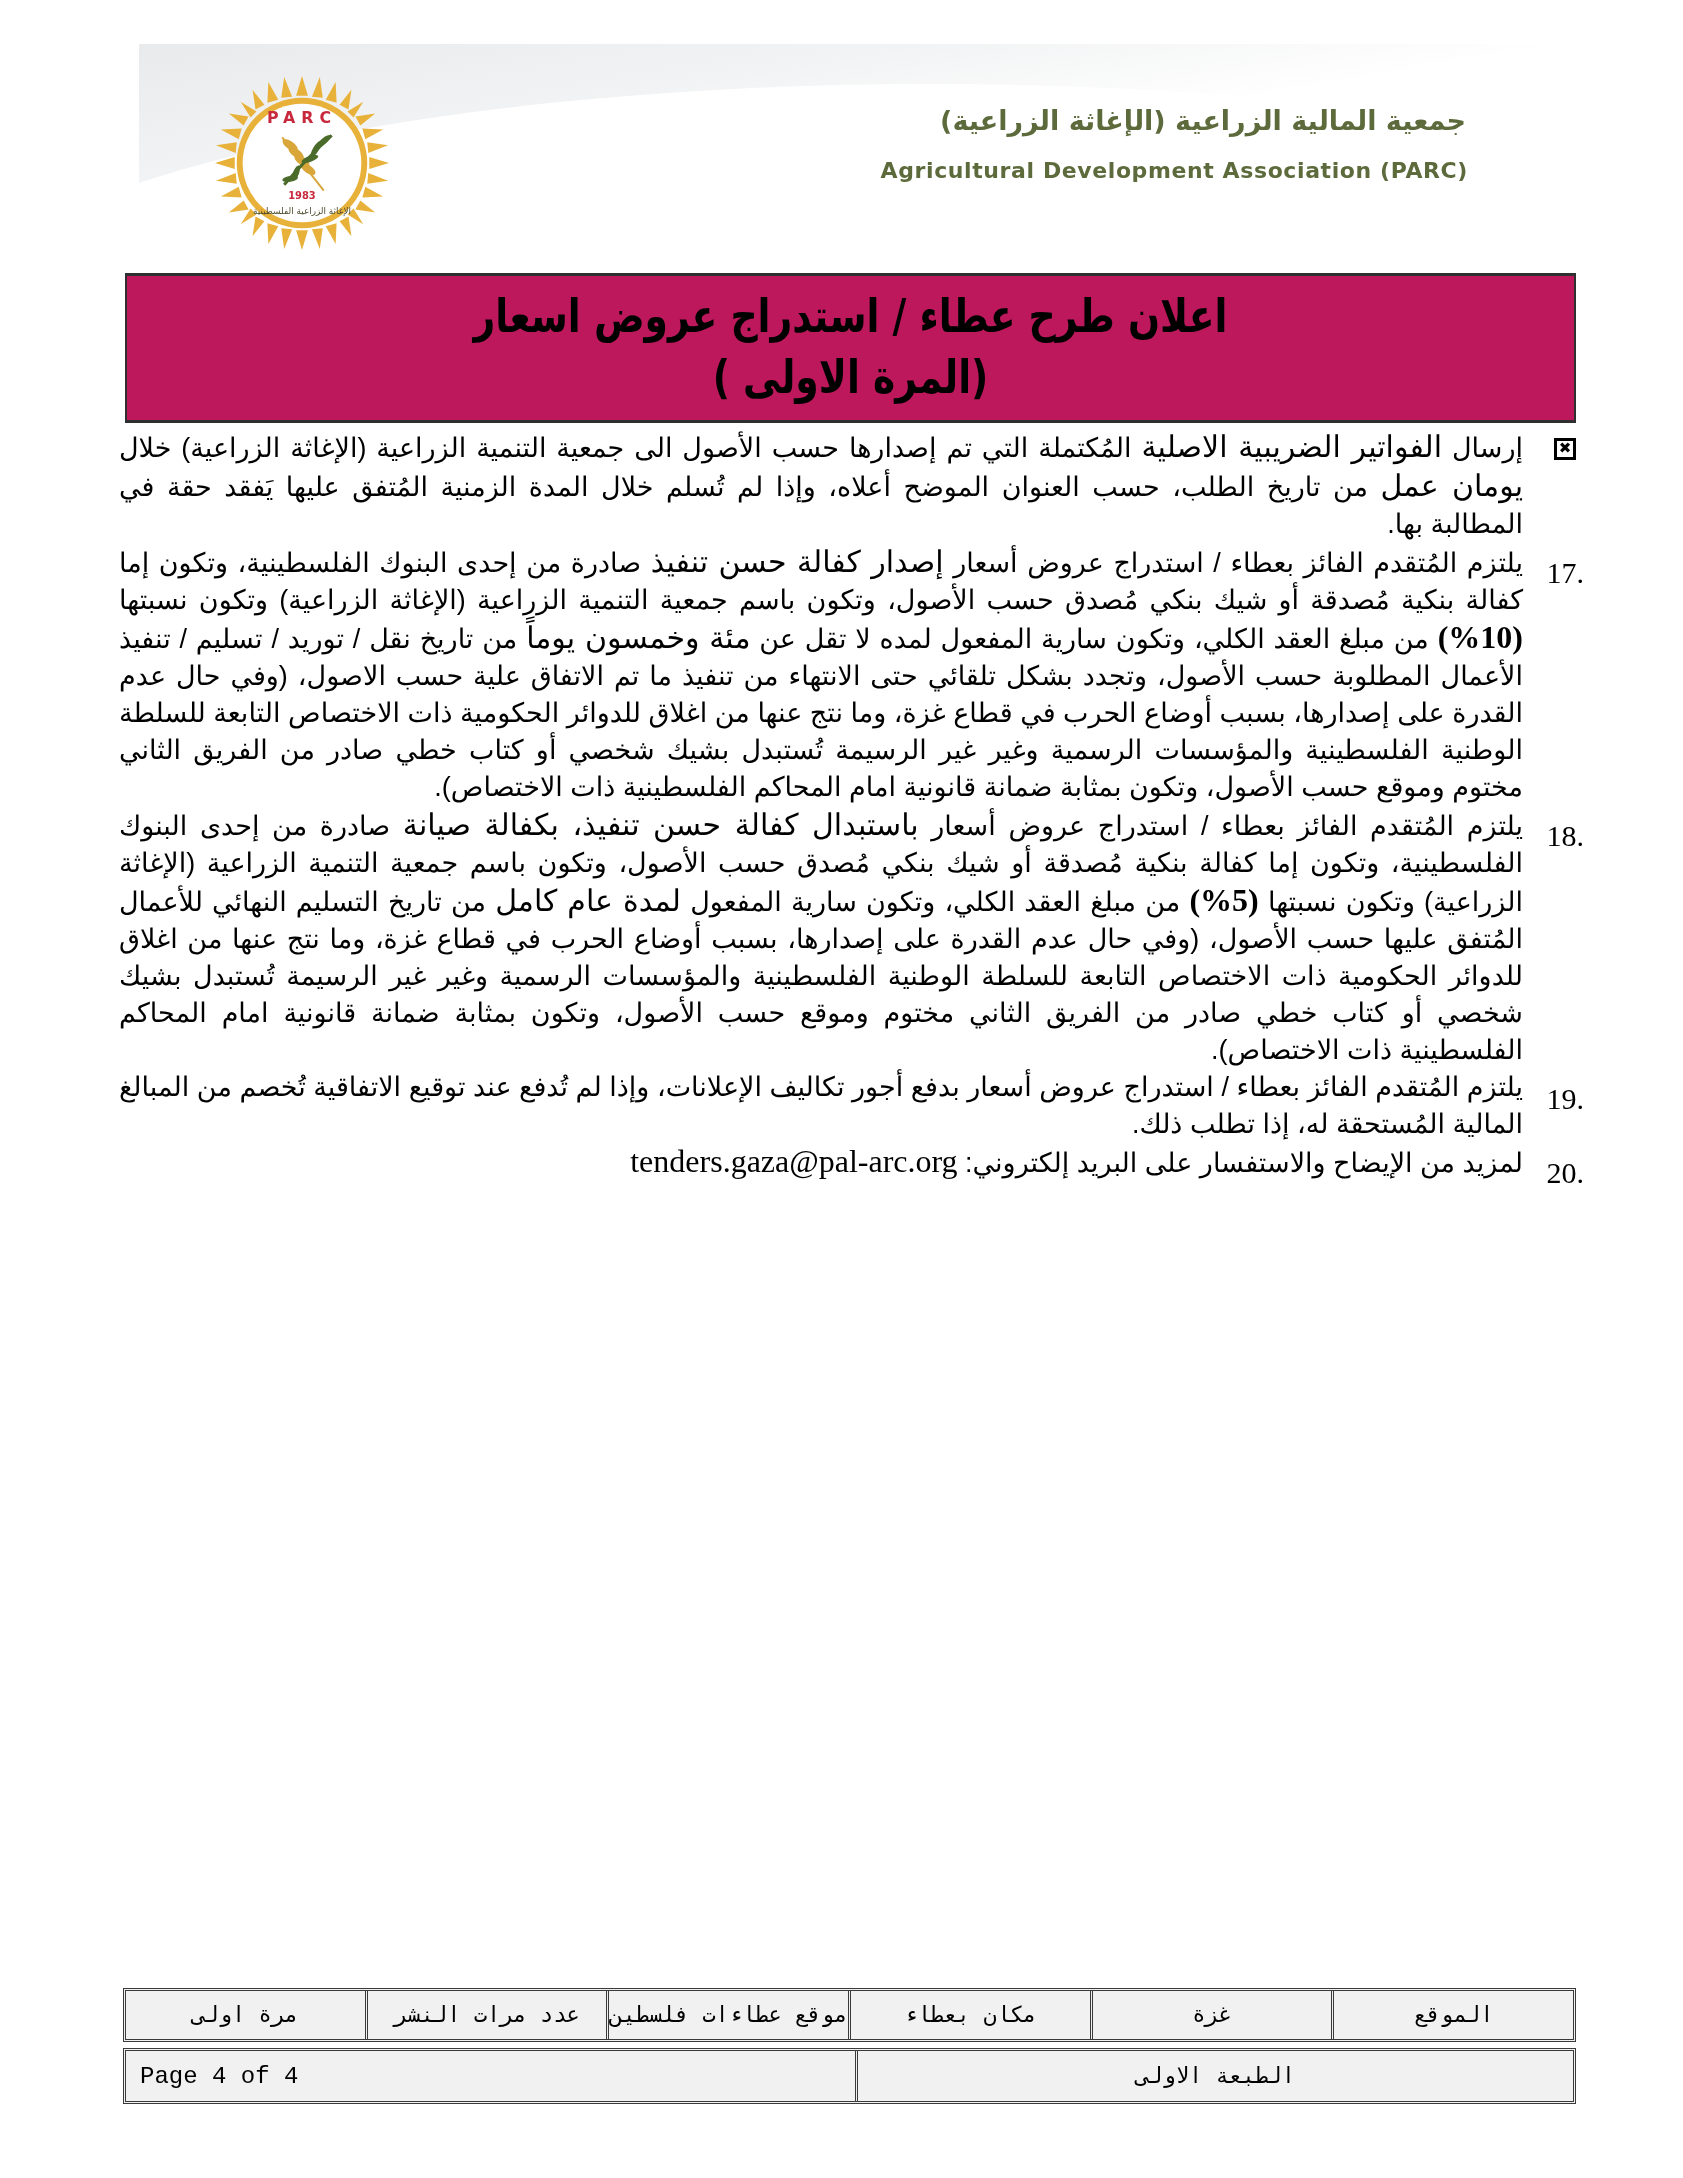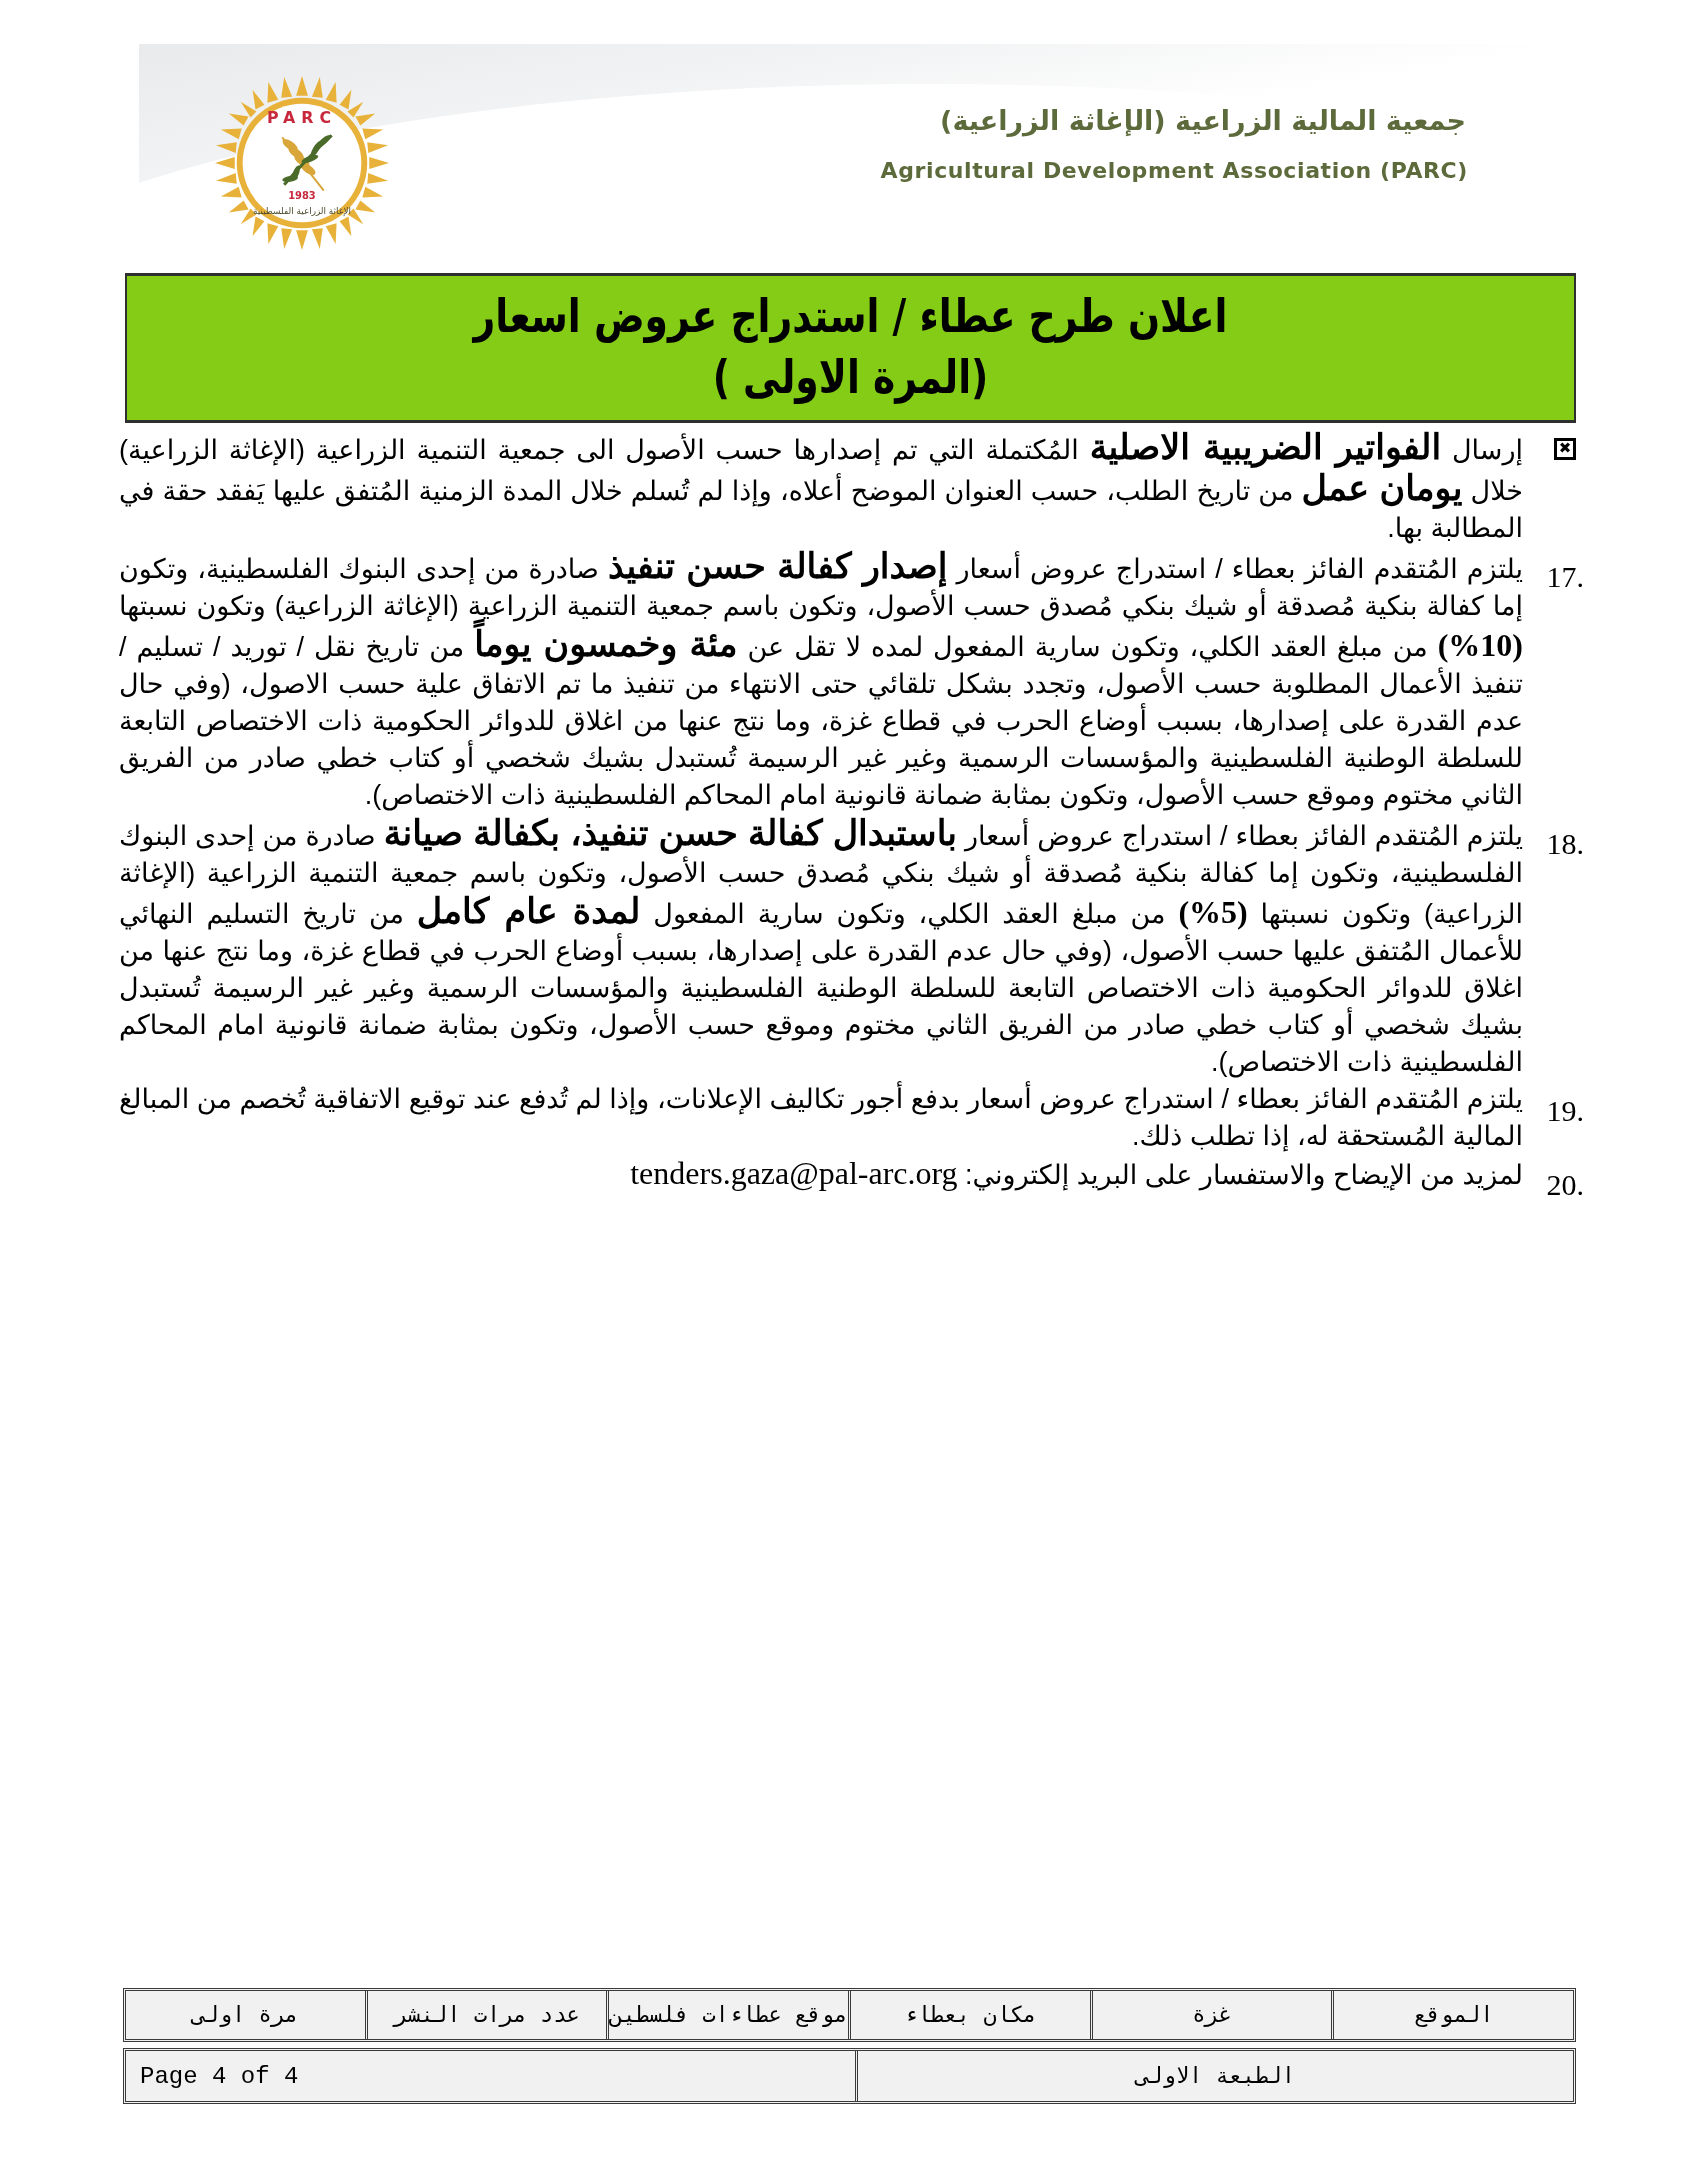--- a/index.html
+++ b/index.html
@@ -26,21 +26,21 @@
   }
   .org-en {
     position: absolute; right: 77px; top: 114px;
     font-family: "DejaVu Sans", sans-serif; font-weight: bold;
     font-size: 22px; color: #5d6b3c; letter-spacing: 0.6px;
   }
 
   
   .title-box {
     position: absolute; left: 125px; top: 273px; width: 1451px; height: 150px;
-    background: #84cc16;
+    background: #be185d;
     border: 2px solid #2f2f2f; border-top-width: 3px; border-bottom-width: 3px;
     text-align: center; direction: rtl;
   }
   .title-line {
     font-family: "DejaVu Sans", sans-serif; font-weight: bold;
     font-size: 46px; line-height: 61px; color: #000;
     transform: scaleX(0.82); display: block;
   }
   .title-line.l1 { margin-top: 10px; }
 
@@ -56,21 +56,21 @@
     font-family: "Liberation Serif", serif; font-size: 30px; text-align: right;
     direction: ltr;
     margin-top: 11px;
   }
   .item .bullet-box {
     position: absolute; right: 8px; top: 10px; width: 22px; height: 22px;
     border: 3px solid #000; font-size: 15px; line-height: 15px; text-align: center;
     font-weight: bold; font-family: "DejaVu Sans", sans-serif;
   }
   .item p { text-align-last: right; }
-  .b { font-weight: bold; font-size: 35px; }
+  .b { font-weight: normal; font-size: 30px; }
   .pct { font-family: "Liberation Serif", serif; font-weight: bold; font-size: 32px; }
   .email { font-family: "Liberation Serif", serif; font-size: 32px; direction: ltr; unicode-bidi: embed; }
 
   
   .footer {
     position: absolute; left: 123px; top: 1988px; width: 1453px;
     direction: rtl;
   }
   .frow {
     display: flex; width: 100%;

